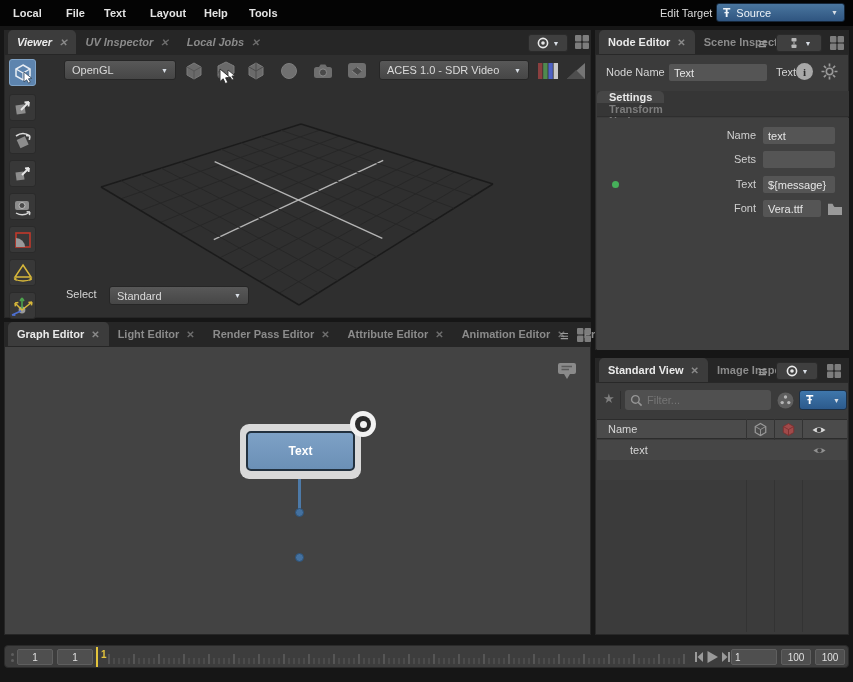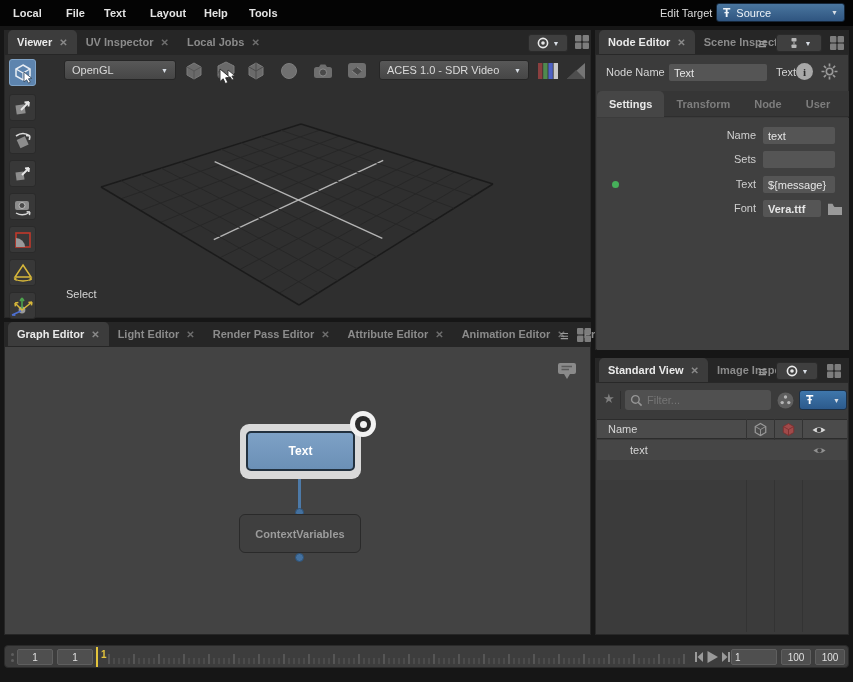--- a/index.html
+++ b/index.html
@@ -91,21 +91,21 @@
   <span class="menu-item" style="left:204px">Help</span>
   <span class="menu-item" style="left:249px">Tools</span>
   <span id="edit-target-label">Edit Target</span>
   <div id="edit-target-dd">
     <span class="funnel">Ŧ</span>
     <span>Source</span>
     <span class="dd-arrow">▼</span>
   </div>
 </div>
 
-<div id="viewer-tabbar" class="abs tabbar" style="position:absolute;">
+<div id="viewer-tabbar" class="abs tabbar" style="position:absolute;font-style:italic;">
   <div class="tab active">
     <span>Viewer</span>
     <span class="x">✕</span>
   </div>
   <div class="tab">
     <span>UV Inspector</span>
     <span class="x">✕</span>
   </div>
   <div class="tab">
     <span>Local Jobs</span>
@@ -264,20 +264,24 @@
   <div class="tool-btn" style="top:237px">
     <svg width="24" height="24" viewBox="0 0 24 24">
       <circle cx="11" cy="16" r="3.4" fill="#9a9a9a"></circle>
       <path d="M11 15 V4 M11 4 l-2 3 M11 4 l2 3" stroke="#4da24d" stroke-width="1.6" fill="none"></path>
       <path d="M11 16 L21 8 M21 8 l-3.6.4 M21 8 l-.6 3.4 M11 16 L4 9 M4 9 l.4 3.4 M4 9 l3.4-.4" stroke="#d8b83a" stroke-width="1.5" fill="none"></path>
       <path d="M10 17 L1 21 M1 21 l3.4.2" stroke="#4d6fd0" stroke-width="1.6" fill="none"></path>
     </svg>
   </div>
 
   <span id="select-row-label" class="lbl">Select</span>
+  <div id="select-dd" class="dd">
+    <span>Standard</span>
+    <span class="dd-arrow">▼</span>
+  </div>
 </div>
 
 <div id="graph-tabbar" class="abs tabbar" style="position:absolute;text-align:right;">
   <div class="tab active">
     <span>Graph Editor</span>
     <span class="x">✕</span>
   </div>
   <div class="tab">
     <span>Light Editor</span>
     <span class="x">✕</span>
@@ -321,21 +325,20 @@
   <div class="conn-dot" style="left:290px;top:206px"></div>
 
   <div id="node-halo">
     <div id="node-text">Text</div>
   </div>
   <div id="focus-ring">
     <div class="inner">
         <div class="dot"></div>
       </div>
   </div>
-  <div id="node-cv">ContextVariables</div>
 </div>
 
 <div id="ne-tabbar" class="abs tabbar" style="position:absolute;">
   <div class="tab active">
     <span>Node Editor</span>
     <span class="x">✕</span>
   </div>
   <div class="tab" style="padding-right:2px">
     <span>Scene Inspecto</span>
   </div>
@@ -363,37 +366,37 @@
   <input class="inp" style="position: absolute; left: 73px; top: 9px; width: 98px; height: 17px;" value="Text">
   <span class="lbl bold" style="position:absolute;left:180px;top:11px">Text</span>
   <div style="position:absolute;left:200px;top:8px;width:17px;height:17px;border-radius:50%;background:#a8a8a8;color:#2b2b2b;font-weight:bold;font-size:11px;font-family:'Liberation Serif',serif;display:flex;align-items:center;justify-content:center">i</div>
   <svg width="19" height="19" viewBox="0 0 19 19" style="position:absolute;left:224px;top:7px">
     <circle cx="9.5" cy="9.5" r="3.2" fill="none" stroke="#9a9a9a" stroke-width="1.6"></circle>
     <g stroke="#9a9a9a" stroke-width="1.7">
       <path d="M9.5 1.5 V4.5 M9.5 14.5 V17.5 M1.5 9.5 H4.5 M14.5 9.5 H17.5 M3.9 3.9 L6 6 M13 13 L15.1 15.1 M15.1 3.9 L13 6 M6 13 L3.9 15.1"></path>
     </g>
   </svg>
 
-  <div style="position:absolute;left:1px;top:36px;width:252px;height:26px;display:flex;align-items:center;border-bottom:1px solid #2e2e2e;background:#363636;">
+  <div style="position:absolute;left:1px;top:36px;width:252px;height:26px;display:flex;align-items:flex-start;border-bottom:1px solid #2e2e2e;background:#363636;flex-direction:column;">
     <div class="sec-tab active">Settings</div>
     <div class="sec-tab">Transform</div>
     <div class="sec-tab">Node</div>
     <div class="sec-tab">User</div>
   </div>
   <div style="position:absolute;left:1px;top:63px;width:252px;height:232px;background:#404040;"></div>
 
   <span class="field-label" style="top:72px">Name</span>
   <input class="inp field-inp" style="top: 72px;" value="text">
   <span class="field-label" style="top:96px">Sets</span>
   <input class="inp field-inp" style="top: 96px;" value="">
   <div style="position:absolute;left:16px;top:126px;width:7px;height:7px;border-radius:50%;background:#46b05a;"></div>
   <span class="field-label" style="top:121px">Text</span>
   <input class="inp field-inp" style="top: 121px;" value="${message}">
   <span class="field-label" style="top:145px">Font</span>
-  <input class="inp field-inp" style="top: 145px; width: 58px; font-weight: bold;" value="Vera.ttf">
+  <input class="inp field-inp" style="top: 145px; width: 58px;" value="Vera.ttf">
   <svg width="16" height="14" viewBox="0 0 16 14" style="position:absolute;left:231px;top:147px">
     <path d="M1 3 h5 l1.5 2 H15 v8 H1 Z" fill="#9a9a9a"></path>
       <path d="M1 3 v-1.2 h4.4 l1 1.2 Z" fill="#9a9a9a"></path>
   </svg>
 </div>
 
 <div id="hv-tabbar" class="abs tabbar" style="position:absolute;">
   <div class="tab active">
     <span>Standard View</span>
     <span class="x">✕</span>

